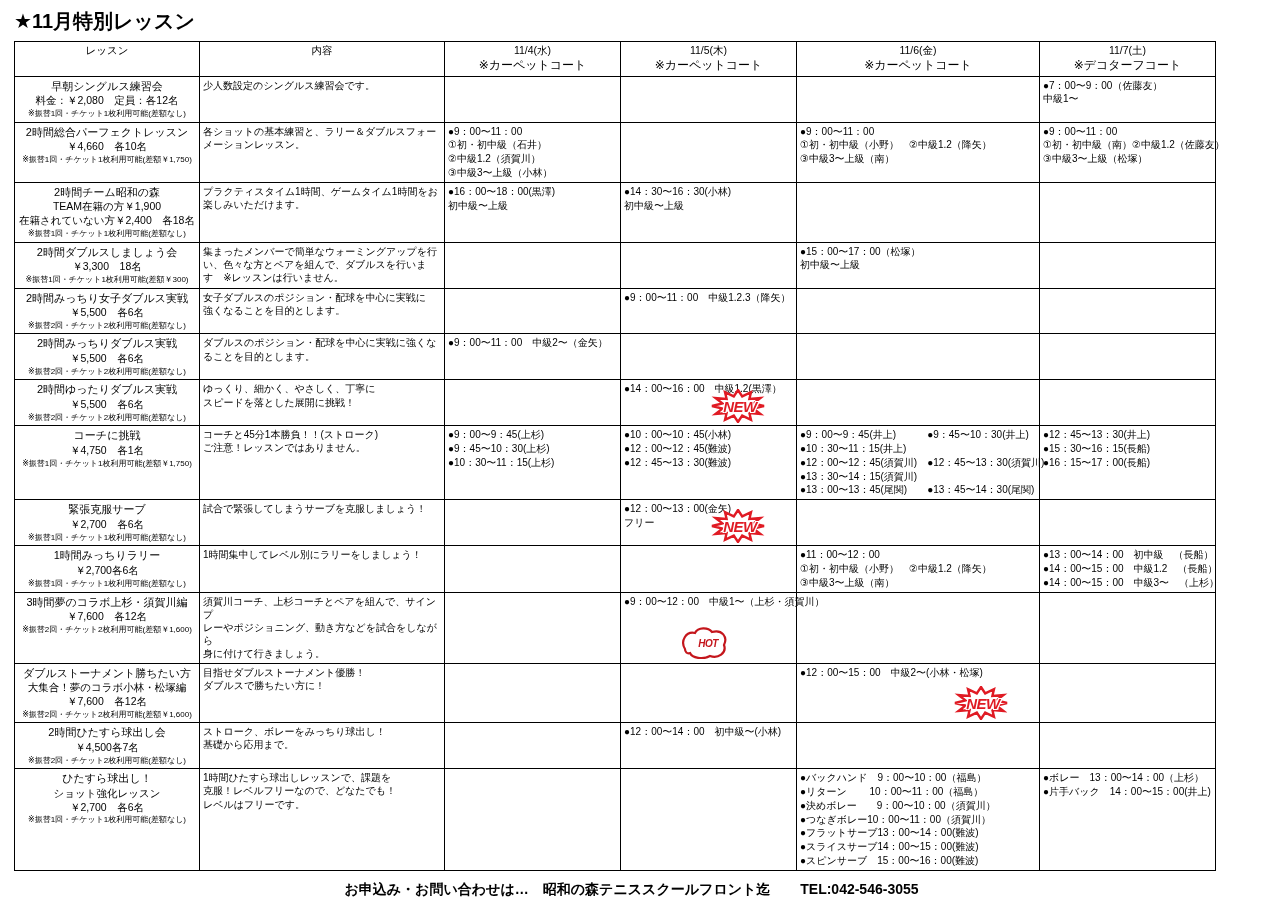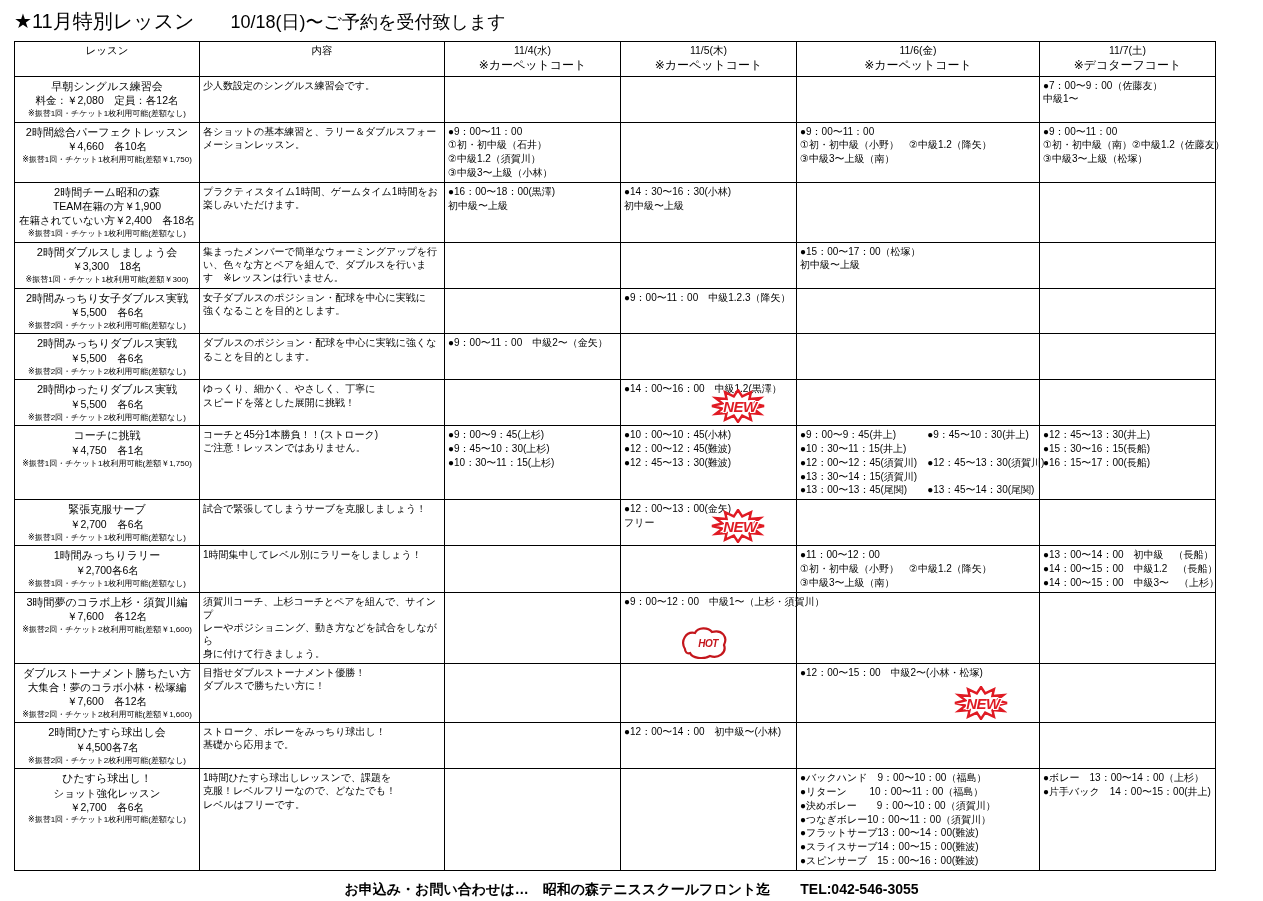--- a/index.html
+++ b/index.html
@@ -12,21 +12,22 @@
     font-family: "Liberation Sans", "DejaVu Sans", sans-serif;
     color: #000;
     overflow: hidden;
   }
   .page { position: relative; width: 1263px; height: 901px; padding: 0 14px; }
 
   
   .header {
     display: flex; align-items: baseline;
     padding: 8px 0 6px 0;
-    font-weight: normal;
+    font-weight: bold;
+    flex-direction: column;
   }
   .header .title-main { font-size: 20px; letter-spacing: 0px; }
   .header .title-sub { font-size: 18px; margin-left: 36px; }
 
   
   table.sched {
     border-collapse: collapse;
     width: 1098px;
     table-layout: fixed;
     border: 1.5px solid #000;
@@ -106,21 +107,20 @@
   }
   .footer .tel { margin-left: 26px; }
 </style>
 </head>
 <body>
 
 <div class="page">
 
   <div class="header">
     <span class="title-main">★11月特別レッスン</span>
-    <span class="title-sub">10/18(日)〜ご予約を受付致します</span>
   </div>
 
   <table class="sched">
     <colgroup>
       <col class="c-lesson">
         <col class="c-naiyo">
         <col class="c-day">
         <col class="c-day">
         <col class="c-day3">
         <col class="c-day">

